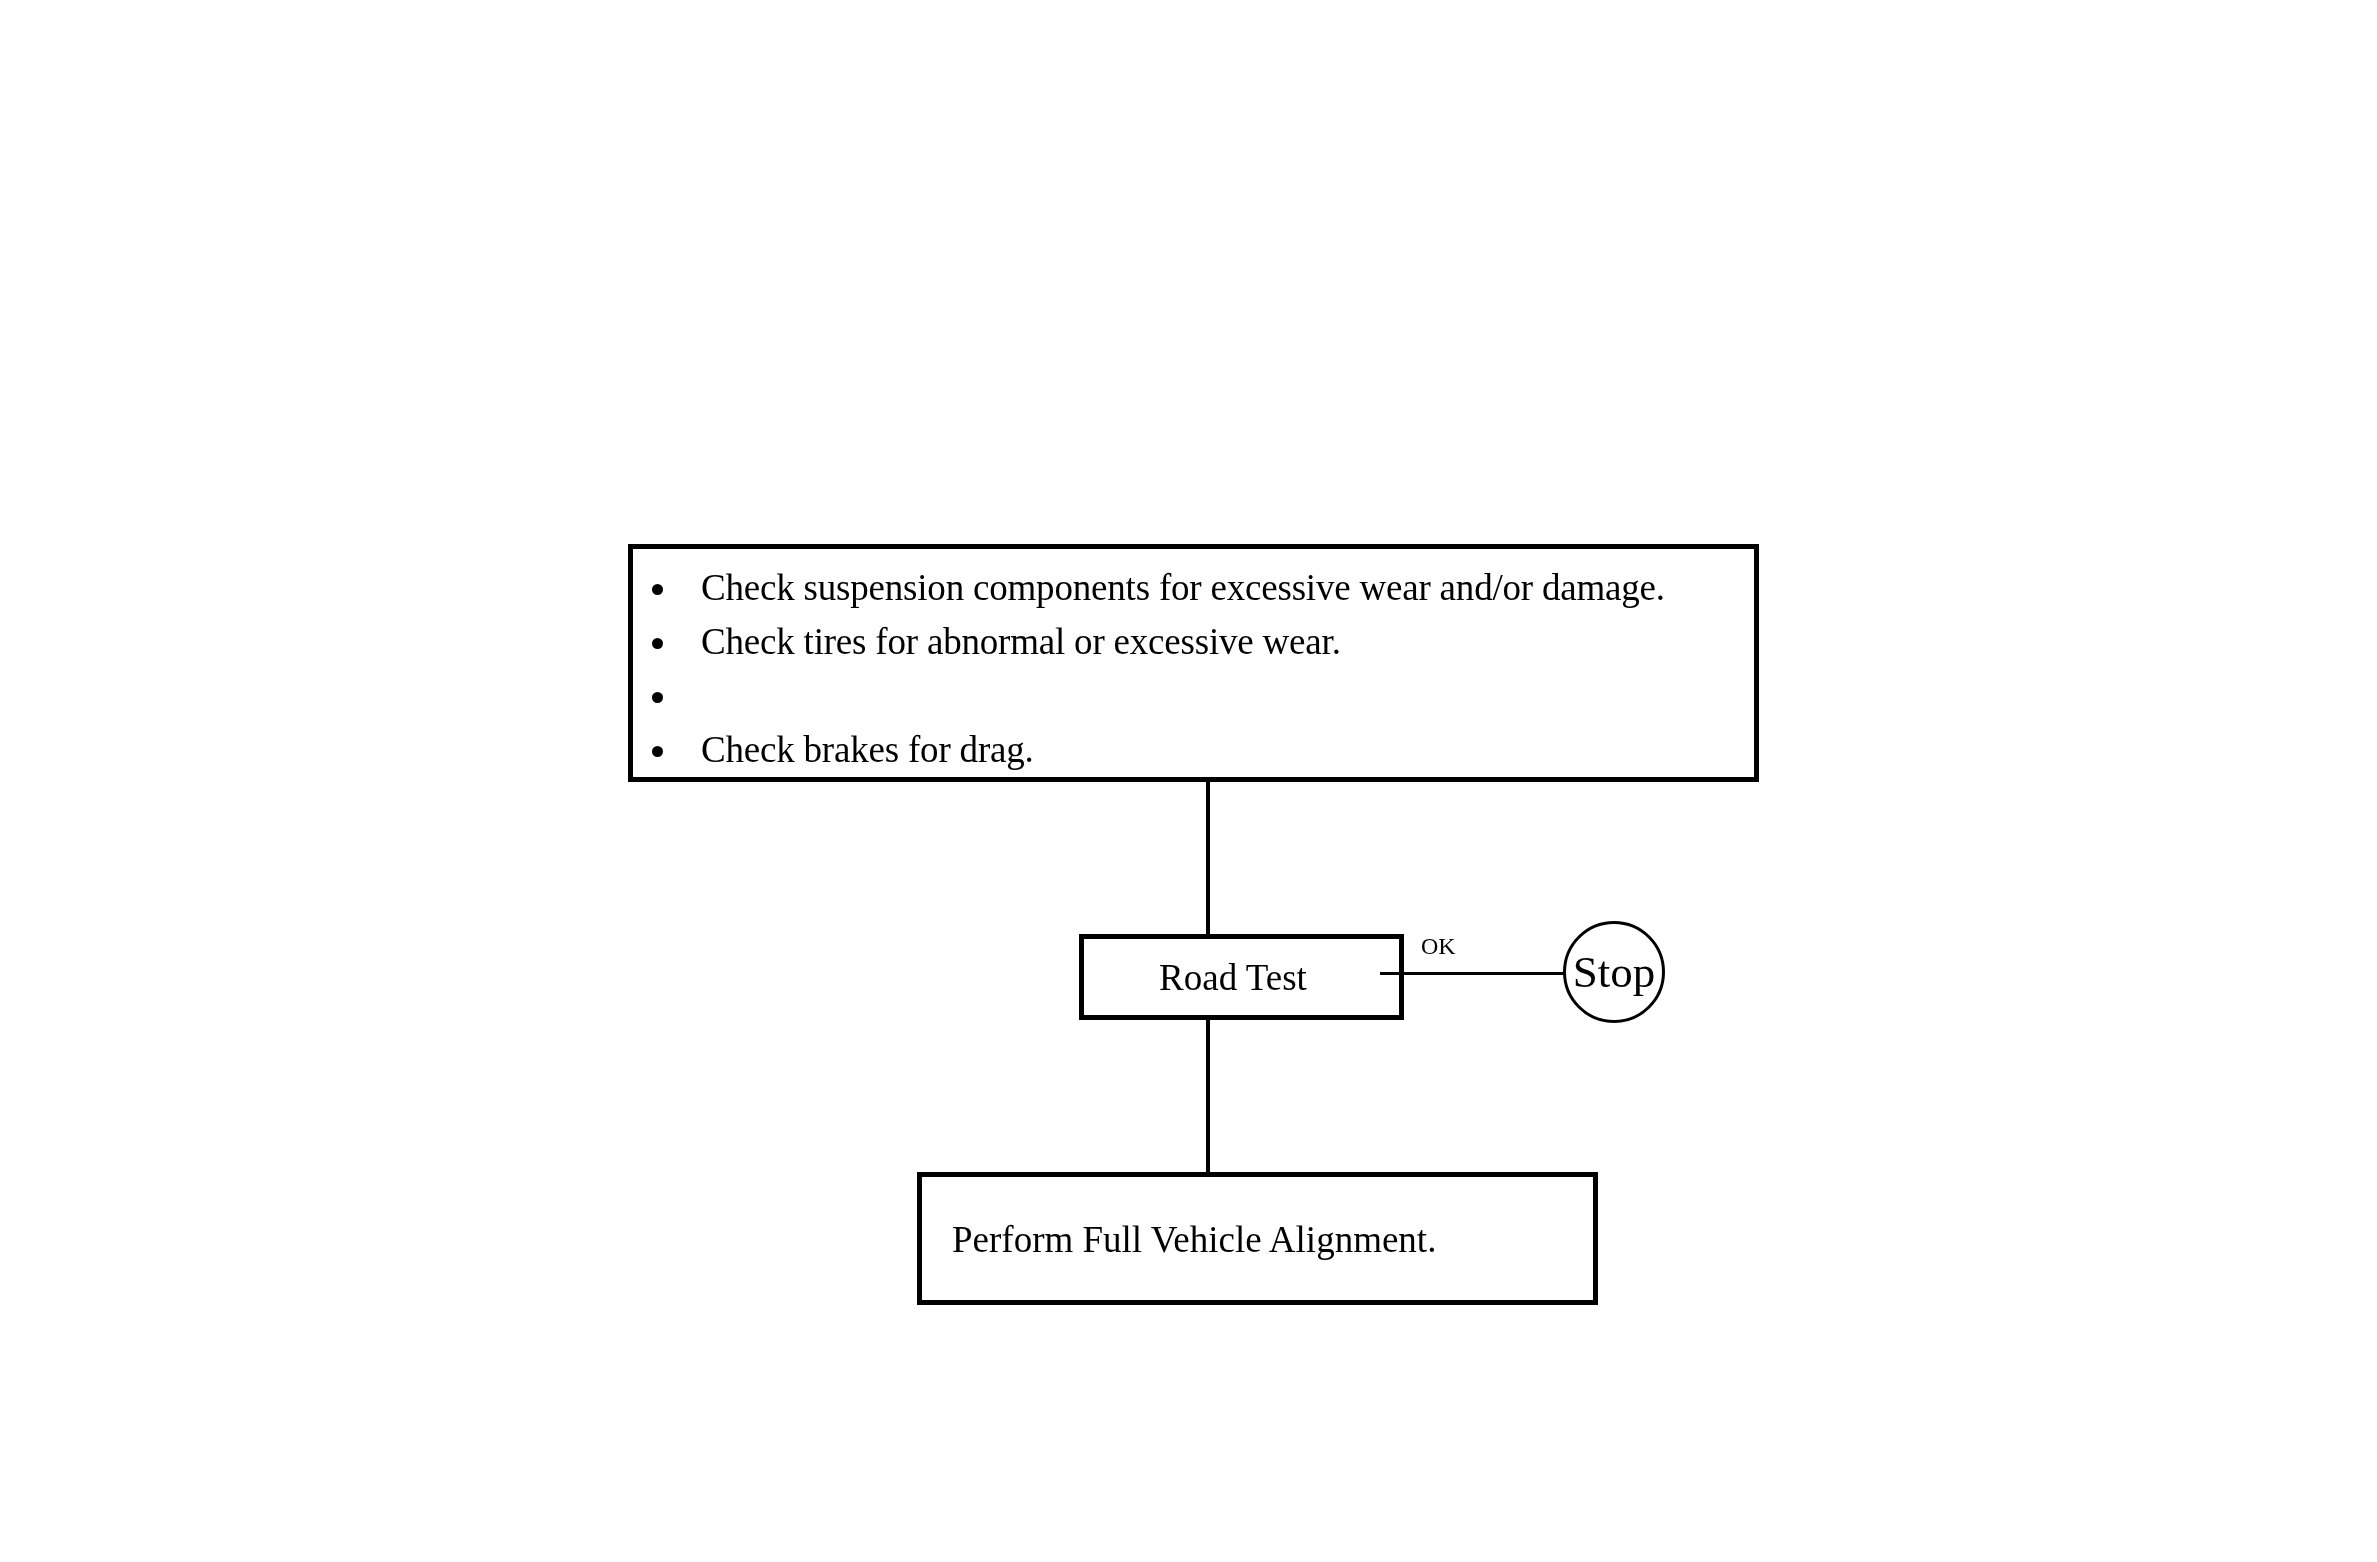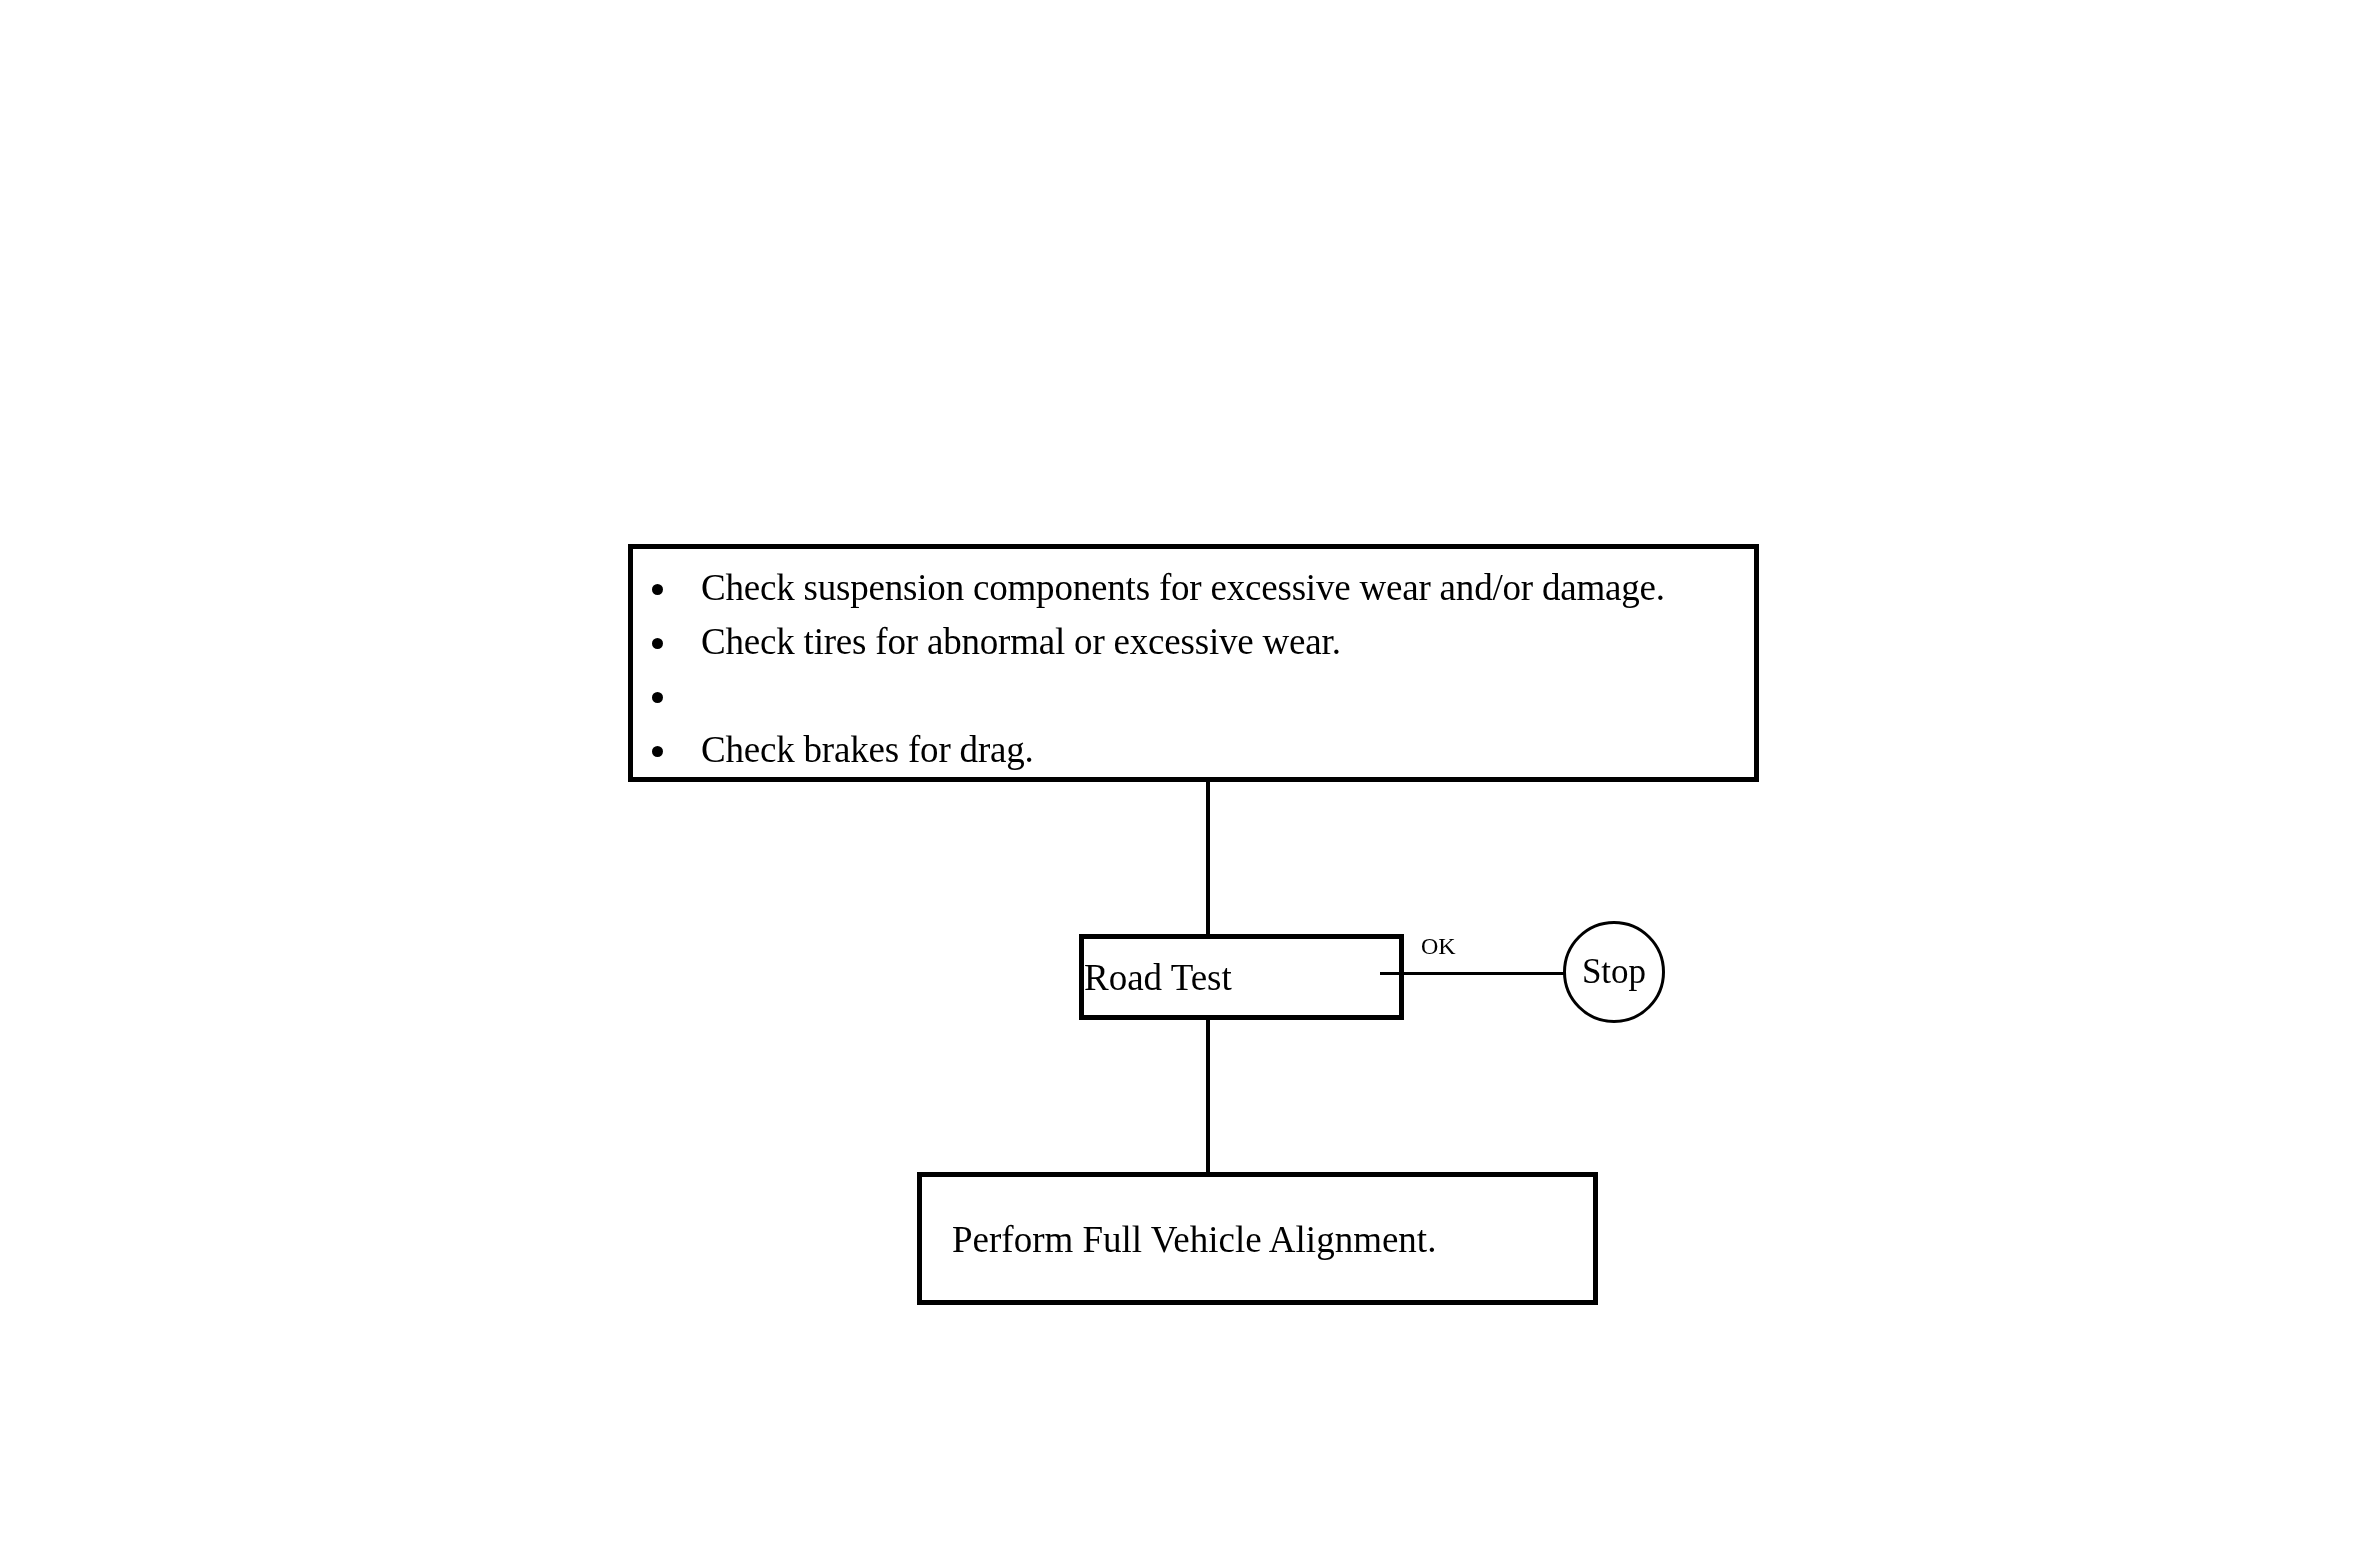--- a/index.html
+++ b/index.html
@@ -74,21 +74,21 @@
     top: 934px;
     width: 325px;
     height: 86px;
   }
   #road-test-label {
     position: absolute;
     left: 0;
     right: 0;
     top: 50%;
     transform: translateY(-50%);
-    text-align: left;
+    text-align: center;
     font-size: 37px;
     padding-right: 17px;
   }
 
   
   #stop-circle {
     position: absolute;
     left: 1563px;
     top: 921px;
     width: 102px;
@@ -98,21 +98,21 @@
     border-radius: 50%;
     background: #ffffff;
   }
   #stop-label {
     position: absolute;
     left: 0;
     right: 0;
     top: 50%;
     transform: translateY(-50%);
     text-align: center;
-    font-size: 35px;
+    font-size: 45px;
   }
 
   
   #ok-label {
     position: absolute;
     left: 1421px;
     top: 928px;
     font-size: 24px;
     line-height: 36px;
   }

